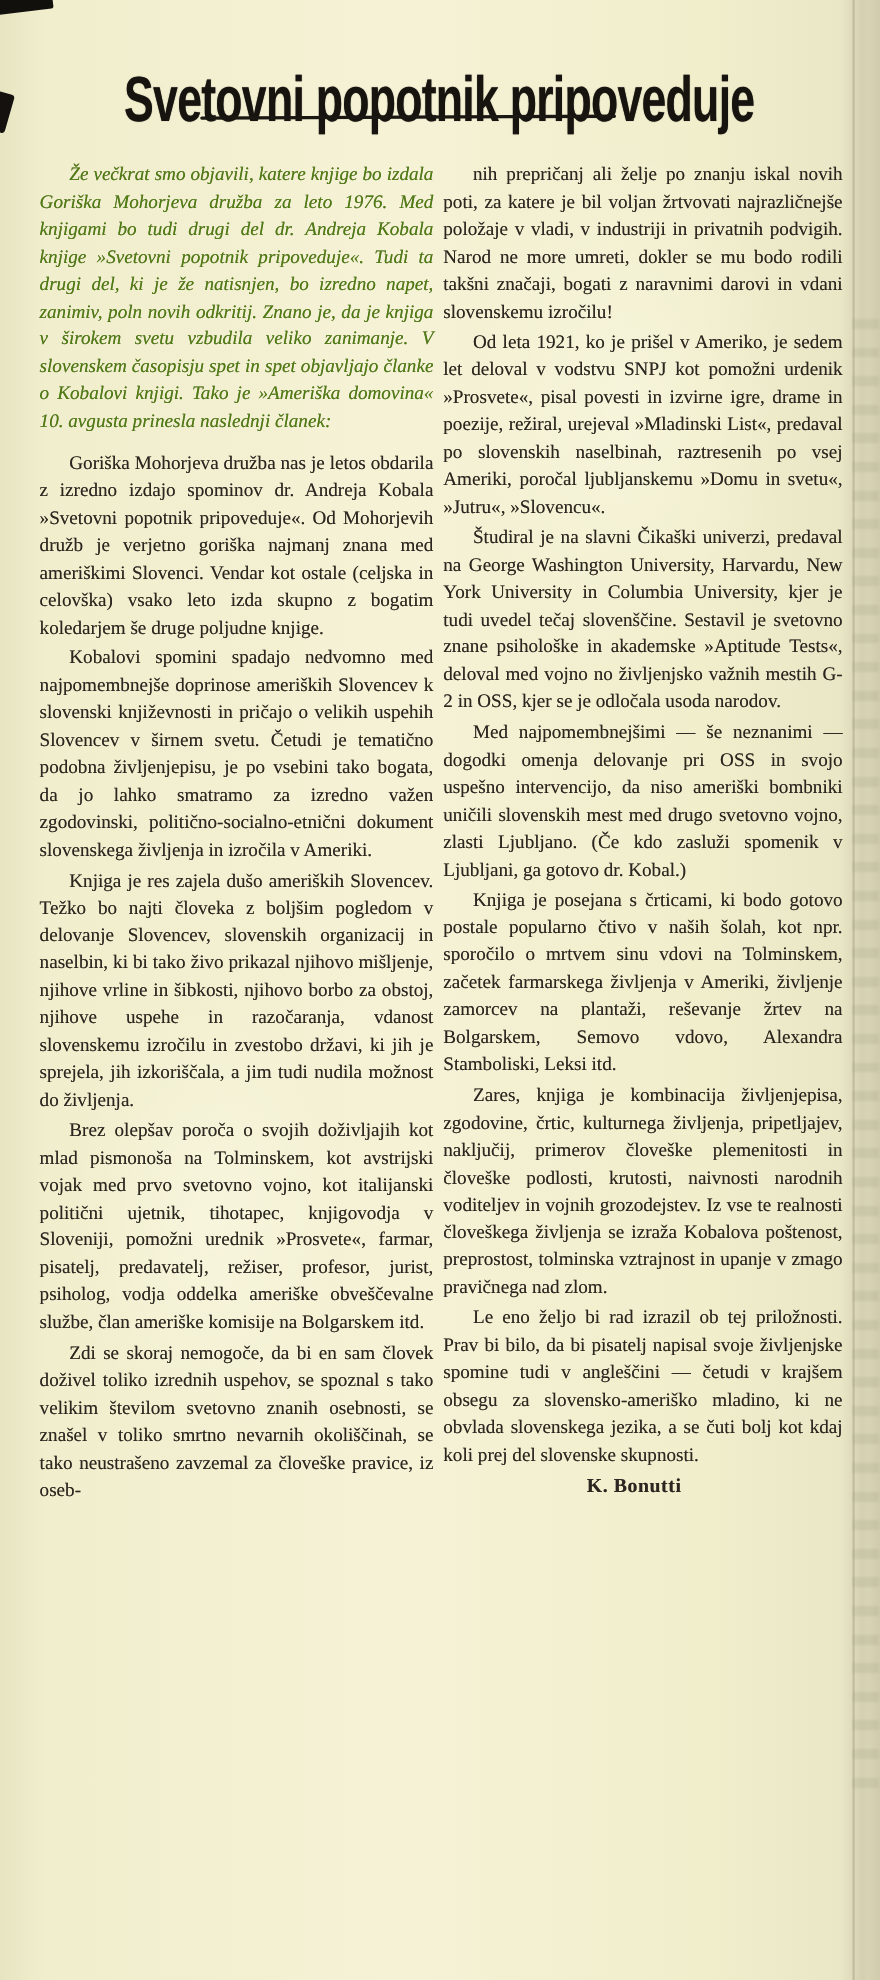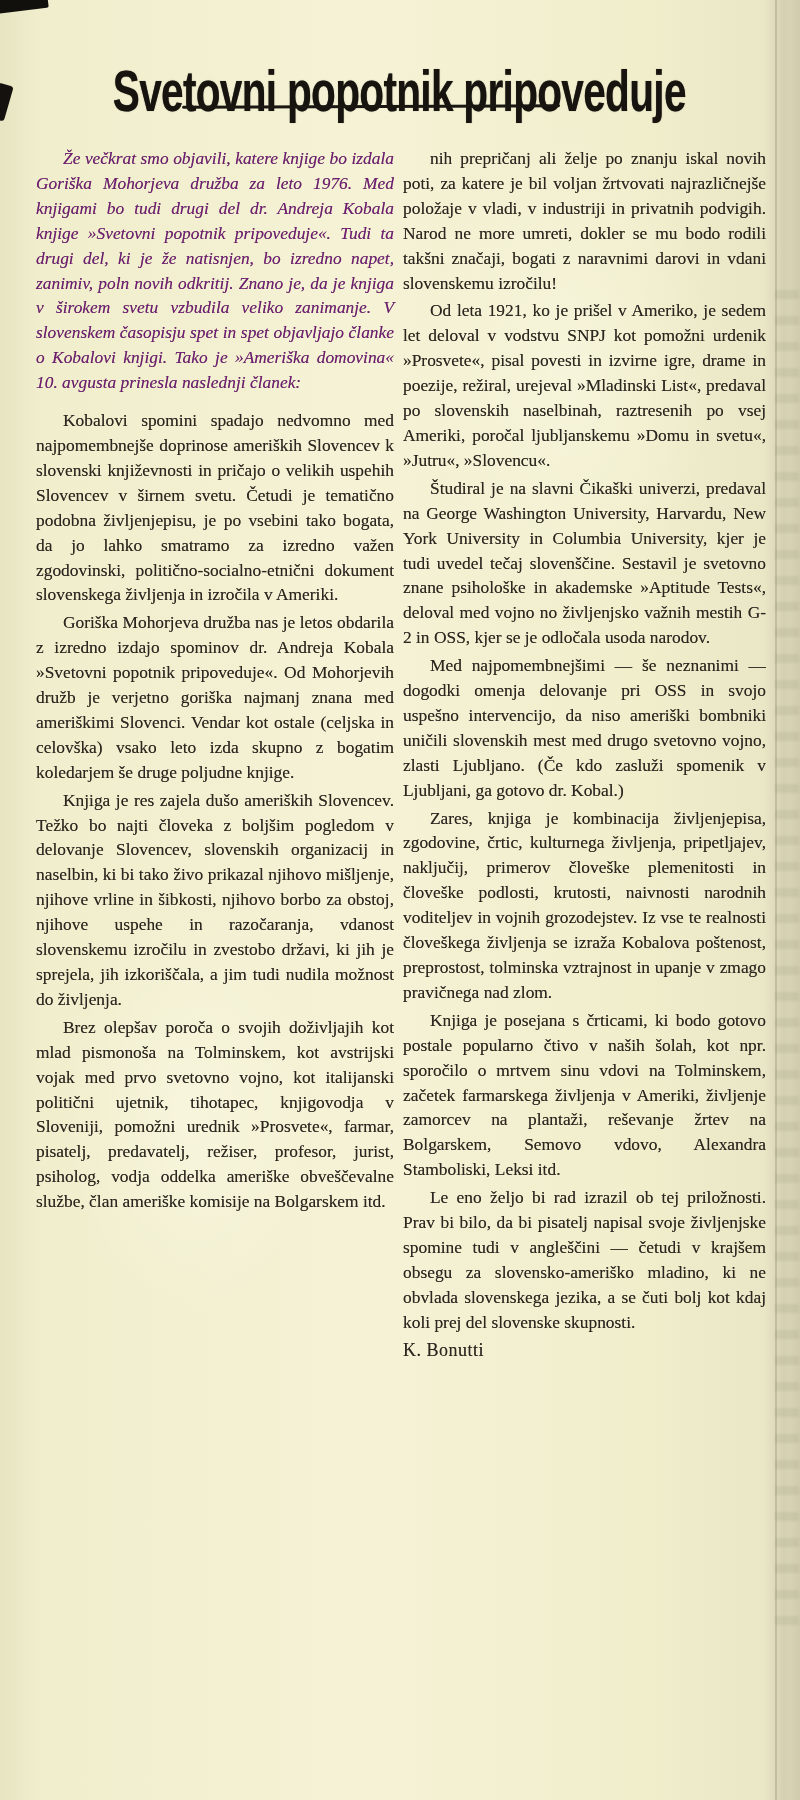--- a/index.html
+++ b/index.html
@@ -27,23 +27,23 @@
   .article{
     position:absolute;top:146px;left:36px;width:730px;
     display:flex;gap:9px;
     font-size:17.4px;line-height:24.9px;
   }
   .col{text-align:justify;}
   .col-left{width:358px;}
   .col-right{width:363px;}
   .col p{margin:0 0 3px 0;text-indent:1.55em;
     text-shadow:0 0 .5px rgba(50,40,28,.55);}
-  .intro{font-style:italic;margin-bottom:13px !important;color:#701a75;}
+  .intro{font-style:italic;margin-bottom:13px !important;color:#4d7c0f;}
   .signature{
-    text-align:left;font-weight:normal;padding-right:16px;margin-top:4px;
+    text-align:center;font-weight:bold;padding-right:16px;margin-top:4px;
     text-indent:0 !important;font-size:18px;letter-spacing:.5px;
   }
   
   .corner-mark{
     position:absolute;top:-5px;left:-8px;width:56px;height:16px;
     background:#12100d;transform:rotate(-7deg);border-radius:2px;
   }
   .edge-wedge{
     position:absolute;top:84px;left:-7px;width:16px;height:36px;
     background:#14110e;transform:rotate(16deg);border-radius:3px;
@@ -79,28 +79,29 @@
 <div class="bleed-text"></div>
 <div class="paper-blotch" style="left:420px;top:120px;width:300px;height:500px;"></div>
 <div class="paper-blotch" style="left:60px;top:900px;width:260px;height:420px;"></div>
 
 <h1 class="headline">Svetovni popotnik pripoveduje</h1>
 <div class="headline-rule"></div>
 
 <div class="article">
   <div class="col col-left">
     <p class="intro">Že večkrat smo objavili, katere knjige bo izdala Goriška Mohorjeva družba za leto 1976. Med knjigami bo tudi drugi del dr. Andreja Kobala knjige »Svetovni popotnik pripoveduje«. Tudi ta drugi del, ki je že natisnjen, bo izredno napet, zanimiv, poln novih odkritij. Znano je, da je knjiga v širokem svetu vzbudila veliko zanimanje. V slovenskem časopisju spet in spet objavljajo članke o Kobalovi knjigi. Tako je »Ameriška domovina« 10. avgusta prinesla naslednji članek:</p>
+    <p>Goriška Mohorjeva družba nas je letos obdarila z izredno izdajo spominov dr. Andreja Kobala »Svetovni popotnik pripoveduje«. Od Mohorjevih družb je verjetno goriška najmanj znana med ameriškimi Slovenci. Vendar kot ostale (celjska in celovška) vsako leto izda skupno z bogatim koledarjem še druge poljudne knjige.</p>
     <p>Kobalovi spomini spadajo nedvomno med najpomembnejše doprinose ameriških Slovencev k slovenski književnosti in pričajo o velikih uspehih Slovencev v širnem svetu. Četudi je tematično podobna življenjepisu, je po vsebini tako bogata, da jo lahko smatramo za izredno važen zgodovinski, politično-socialno-etnični dokument slovenskega življenja in izročila v Ameriki.</p>
-    <p>Goriška Mohorjeva družba nas je letos obdarila z izredno izdajo spominov dr. Andreja Kobala »Svetovni popotnik pripoveduje«. Od Mohorjevih družb je verjetno goriška najmanj znana med ameriškimi Slovenci. Vendar kot ostale (celjska in celovška) vsako leto izda skupno z bogatim koledarjem še druge poljudne knjige.</p>
     <p>Knjiga je res zajela dušo ameriških Slovencev. Težko bo najti človeka z boljšim pogledom v delovanje Slovencev, slovenskih organizacij in naselbin, ki bi tako živo prikazal njihovo mišljenje, njihove vrline in šibkosti, njihovo borbo za obstoj, njihove uspehe in razočaranja, vdanost slovenskemu izročilu in zvestobo državi, ki jih je sprejela, jih izkoriščala, a jim tudi nudila možnost do življenja.</p>
     <p>Brez olepšav poroča o svojih doživljajih kot mlad pismonoša na Tolminskem, kot avstrijski vojak med prvo svetovno vojno, kot italijanski politični ujetnik, tihotapec, knjigovodja v Sloveniji, pomožni urednik »Prosvete«, farmar, pisatelj, predavatelj, režiser, profesor, jurist, psiholog, vodja oddelka ameriške obveščevalne službe, član ameriške komisije na Bolgarskem itd.</p>
+    <p>Zdi se skoraj nemogoče, da bi en sam človek doživel toliko izrednih uspehov, se spoznal s tako velikim številom svetovno znanih osebnosti, se znašel v toliko smrtno nevarnih okoliščinah, se tako neustrašeno zavzemal za človeške pravice, iz oseb-</p>
   </div>
   <div class="col col-right">
     <p>nih prepričanj ali želje po znanju iskal novih poti, za katere je bil voljan žrtvovati najrazličnejše položaje v vladi, v industriji in privatnih podvigih. Narod ne more umreti, dokler se mu bodo rodili takšni značaji, bogati z naravnimi darovi in vdani slovenskemu izročilu!</p>
     <p>Od leta 1921, ko je prišel v Ameriko, je sedem let deloval v vodstvu SNPJ kot pomožni urdenik »Prosvete«, pisal povesti in izvirne igre, drame in poezije, režiral, urejeval »Mladinski List«, predaval po slovenskih naselbinah, raztresenih po vsej Ameriki, poročal ljubljanskemu »Domu in svetu«, »Jutru«, »Slovencu«.</p>
     <p>Študiral je na slavni Čikaški univerzi, predaval na George Washington University, Harvardu, New York University in Columbia University, kjer je tudi uvedel tečaj slovenščine. Sestavil je svetovno znane psihološke in akademske »Aptitude Tests«, deloval med vojno no življenjsko važnih mestih G-2 in OSS, kjer se je odločala usoda narodov.</p>
     <p>Med najpomembnejšimi — še neznanimi — dogodki omenja delovanje pri OSS in svojo uspešno intervencijo, da niso ameriški bombniki uničili slovenskih mest med drugo svetovno vojno, zlasti Ljubljano. (Če kdo zasluži spomenik v Ljubljani, ga gotovo dr. Kobal.)</p>
+    <p>Knjiga je posejana s črticami, ki bodo gotovo postale popularno čtivo v naših šolah, kot npr. sporočilo o mrtvem sinu vdovi na Tolminskem, začetek farmarskega življenja v Ameriki, življenje zamorcev na plantaži, reševanje žrtev na Bolgarskem, Semovo vdovo, Alexandra Stamboliski, Leksi itd.</p>
     <p>Zares, knjiga je kombinacija življenjepisa, zgodovine, črtic, kulturnega življenja, pripetljajev, naključij, primerov človeške plemenitosti in človeške podlosti, krutosti, naivnosti narodnih voditeljev in vojnih grozodejstev. Iz vse te realnosti človeškega življenja se izraža Kobalova poštenost, preprostost, tolminska vztrajnost in upanje v zmago pravičnega nad zlom.</p>
-    <p>Knjiga je posejana s črticami, ki bodo gotovo postale popularno čtivo v naših šolah, kot npr. sporočilo o mrtvem sinu vdovi na Tolminskem, začetek farmarskega življenja v Ameriki, življenje zamorcev na plantaži, reševanje žrtev na Bolgarskem, Semovo vdovo, Alexandra Stamboliski, Leksi itd.</p>
     <p>Le eno željo bi rad izrazil ob tej priložnosti. Prav bi bilo, da bi pisatelj napisal svoje življenjske spomine tudi v angleščini — četudi v krajšem obsegu za slovensko-ameriško mladino, ki ne obvlada slovenskega jezika, a se čuti bolj kot kdaj koli prej del slovenske skupnosti.</p>
     <p class="signature">K. Bonutti</p>
   </div>
 </div>
 
 </body></html>

